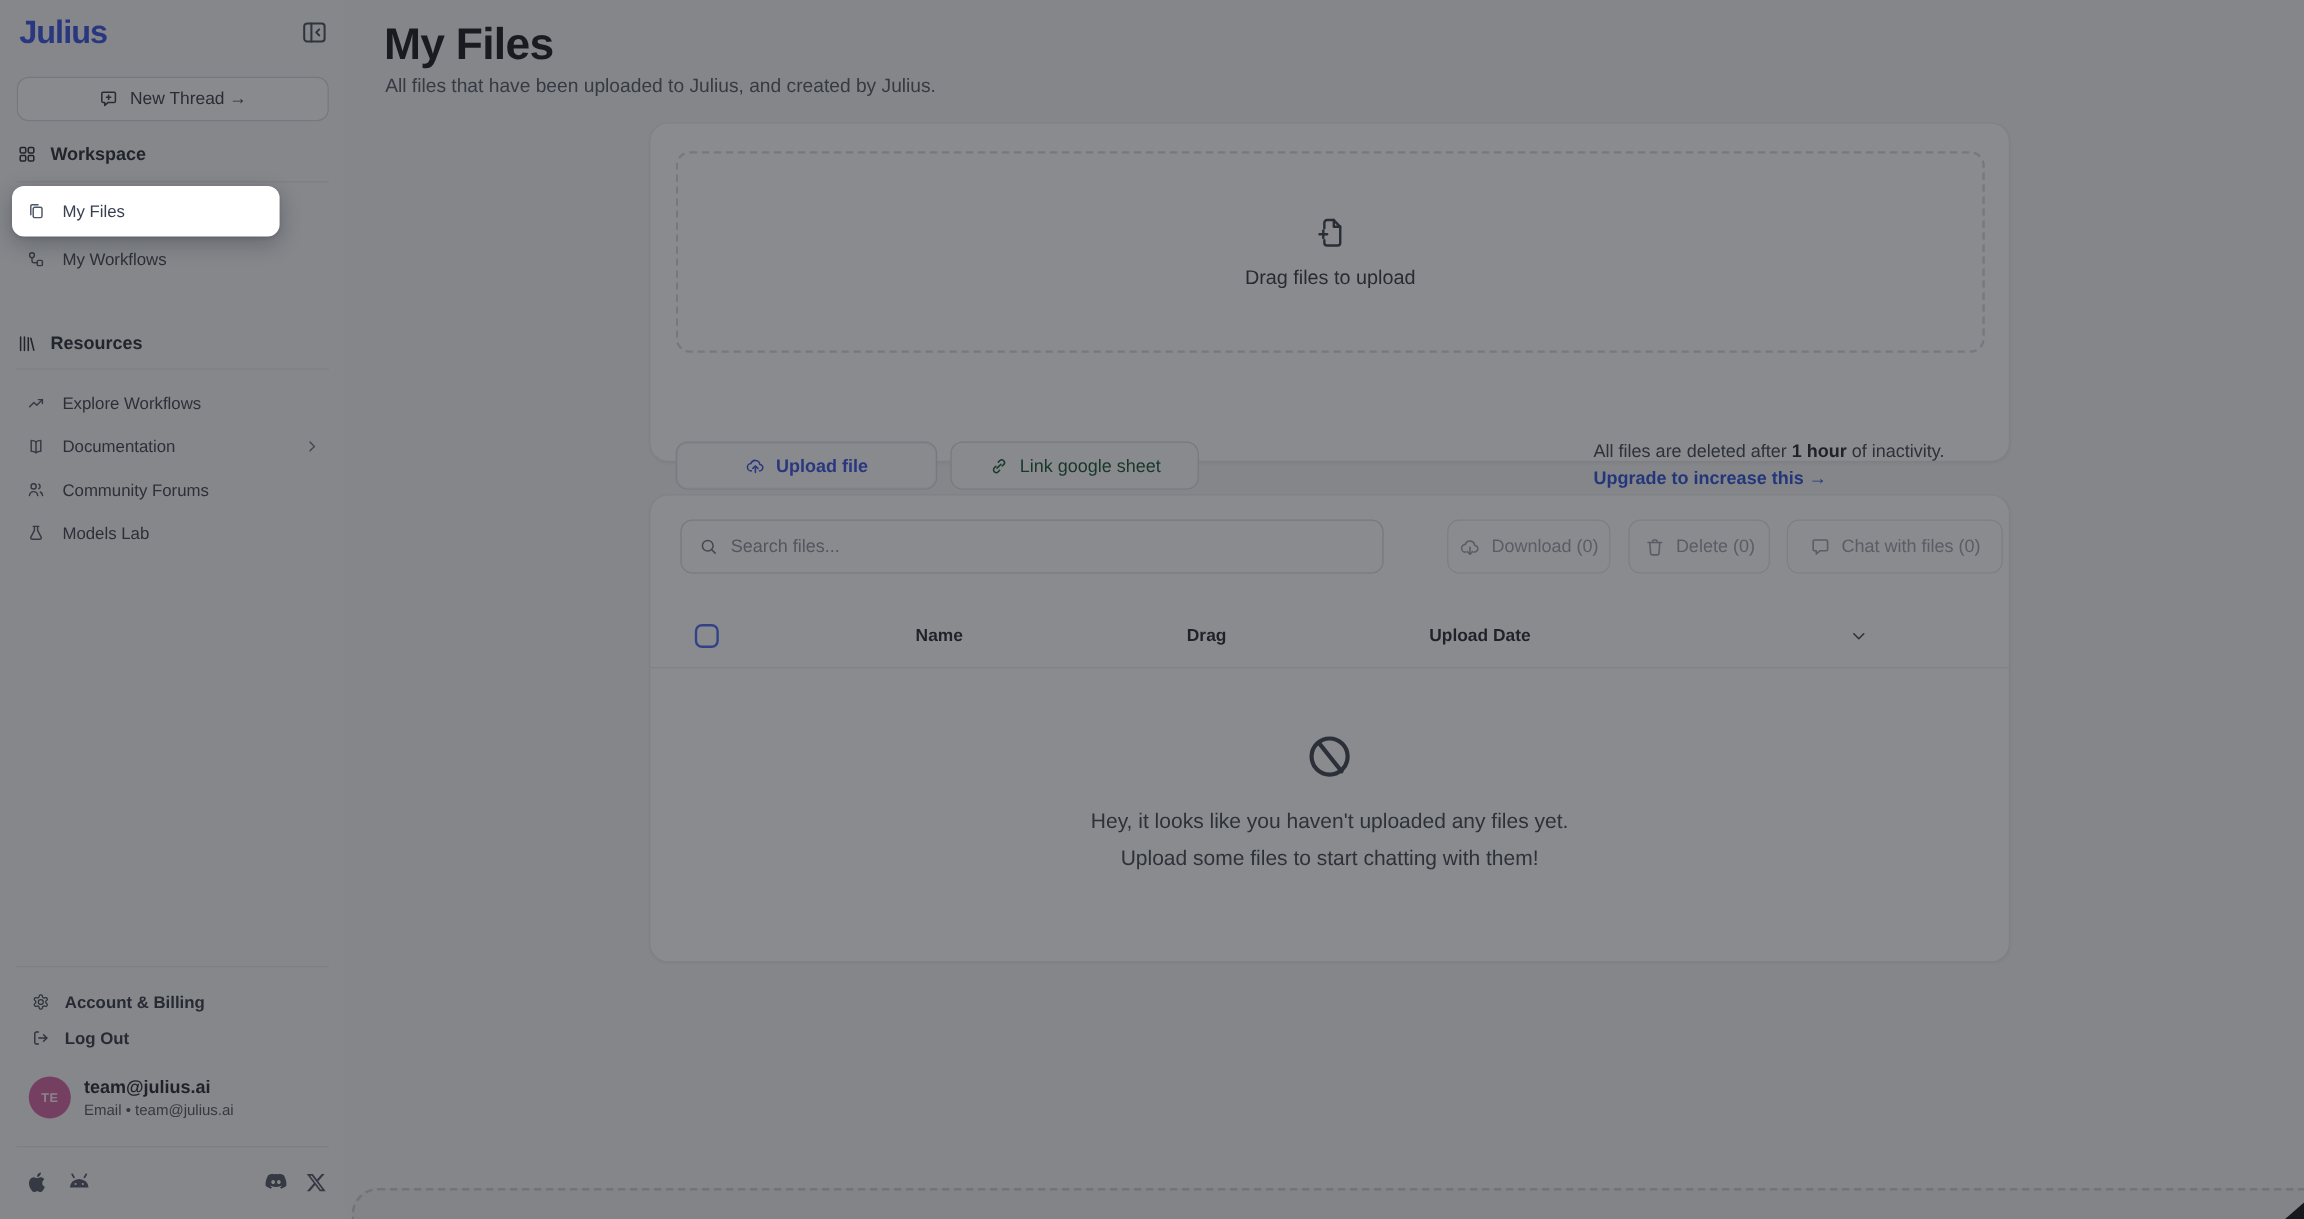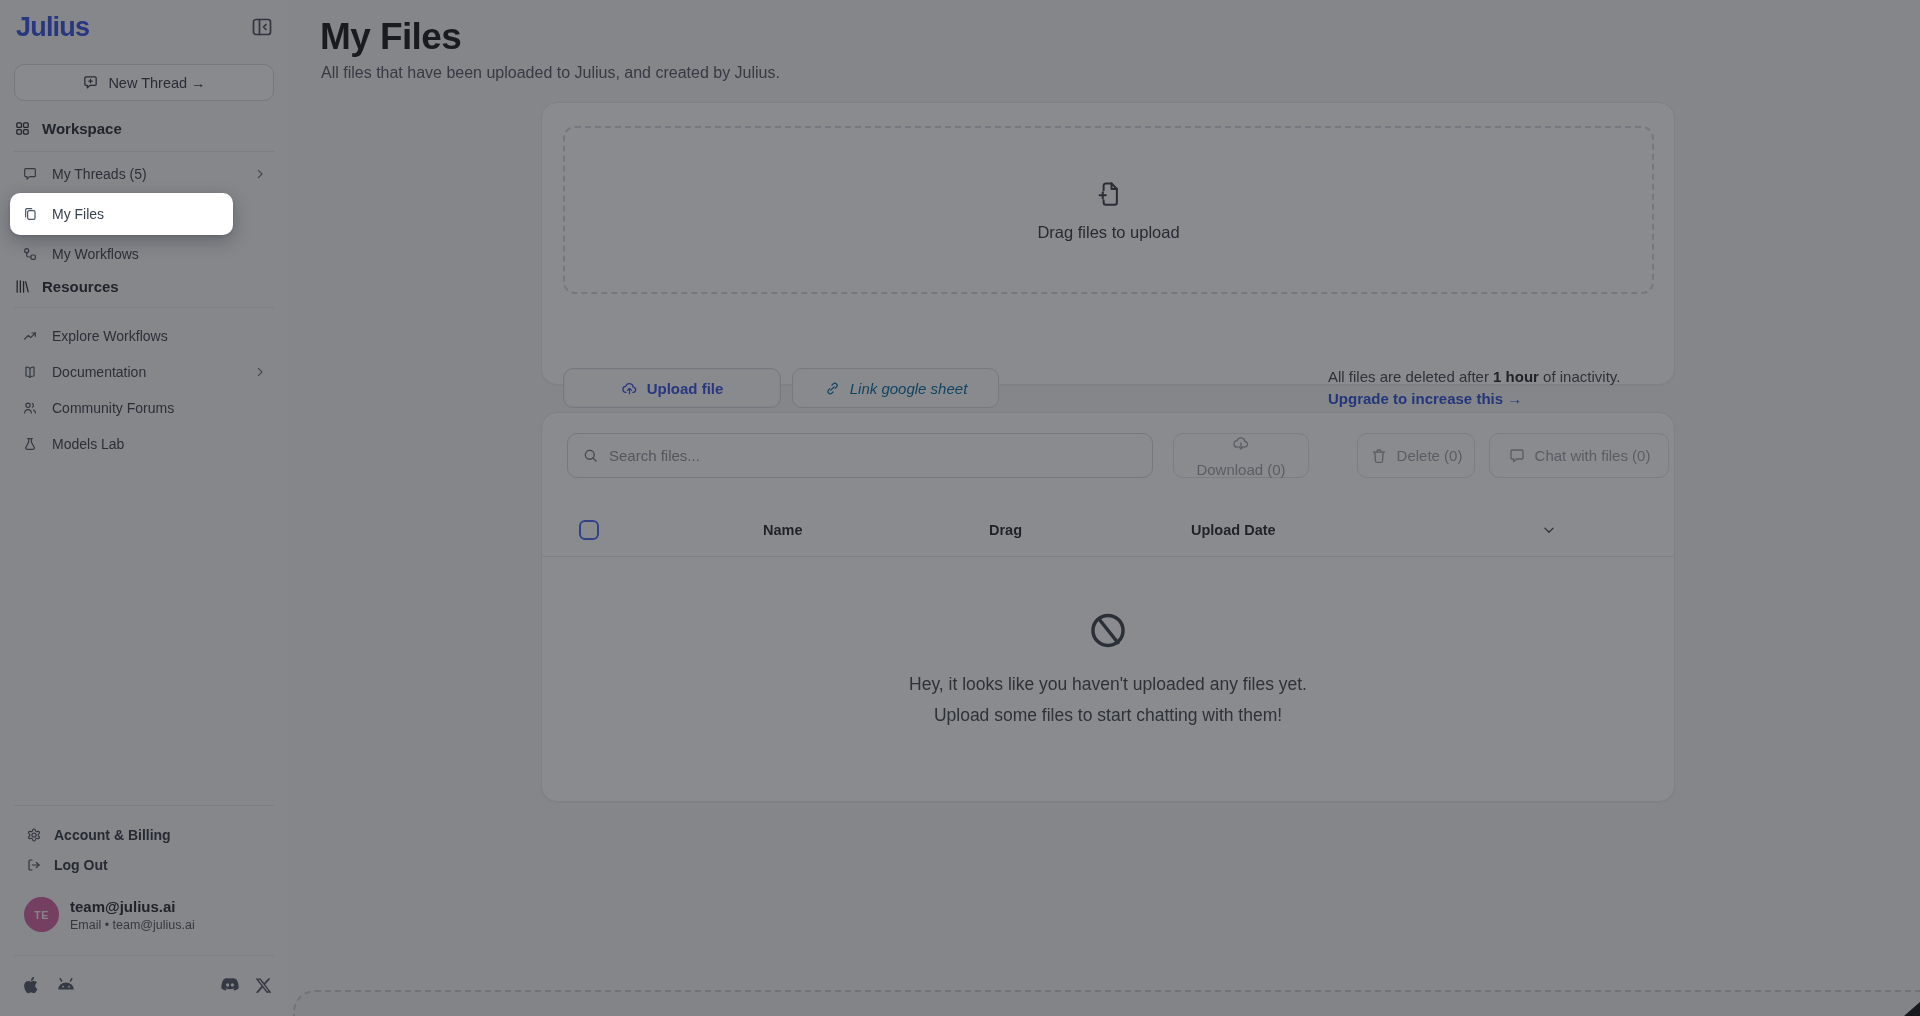--- a/index.html
+++ b/index.html
@@ -52,31 +52,31 @@
   .card2 { top:412px; height:390px; }
 
   .dropzone { position:absolute; left:21px; top:23px; width:1091px; height:168px; border:2px dashed #d4d8de; border-radius:12px; display:flex; flex-direction:column; align-items:center; justify-content:center; gap:14px; cursor:pointer; }
   .dropzone .icon { width:30px; height:30px; color:#353d48; stroke-width:1.6; }
   .drop-label { font-size:16.5px; font-weight:500; color:#2f363f; }
 
   .actions-row { position:absolute; left:21px; right:26px; top:229px; height:40px; display:flex; align-items:center;margin-top:36px; }
   .btn { height:40px; display:flex; align-items:center; justify-content:center; gap:9px; border:1px solid #d5d9df; border-radius:10px; background:#fdfdfe; font-size:15px; font-weight:600; font-family:inherit; cursor:pointer; }
   .btn-upload { width:218px; color:#3350df; border-style:solid; box-shadow:inset 0 0 0 1px rgba(51,80,223,.06); }
   .btn-upload .icon { color:#3350df; }
-  .btn-link { width:207px; margin-left:11px; color:#0369a1; font-weight:500;font-style:italic; }
+  .btn-link { width:207px; margin-left:11px; color:#14532d; font-weight:500; }
   .notice { margin-left:auto; width:320px; font-size:15px; color:#3d4550; line-height:22px; }
   .notice b { color:#20252c; }
   .upgrade-link { color:#2b4fd6; font-weight:600; cursor:pointer; }
 
   .search-wrap { position:absolute; left:25px; top:20px; width:586px; height:45px; border:1px solid #d3d7dd; border-radius:10px; background:#fff; display:flex; align-items:center; gap:10px; padding:0 14px; color:#6a7280; }
   .search-wrap input { border:none; outline:none; flex:1; font-size:15px; font-family:inherit; color:#2f363f; background:transparent; }
   .search-wrap input::placeholder { color:#8b929c; }
   .tbtn { position:absolute; top:20px; height:45px; border:1px solid #e0e3e8; border-radius:10px; background:#fff; display:flex; align-items:center; justify-content:center; gap:9px; font-size:15px; color:#9aa0aa; font-family:inherit; cursor:default; }
   .tbtn .icon { color:#9aa0aa; width:18px; height:18px; }
-  .tbtn-download { left:631px; width:136px;flex-direction:column; }
+  .tbtn-download { left:664px; width:136px; }
   .tbtn-delete { left:815px; width:118px; }
   .tbtn-chat { left:947px; width:180px; }
 
   .thead { position:absolute; left:0; top:93px; height:48px; width:100%; }
   .thead .col { position:absolute; top:0; line-height:48px; font-size:14.5px; font-weight:700; color:#1f242c; }
   .checkbox { position:absolute; left:37px; top:14px; width:20px; height:20px; border:2px solid #4668f0; border-radius:6px; background:#fff; cursor:pointer; }
   .col-name { left:221px; } .col-size { left:447px; } .col-date { left:649px; }
   .thead .chev { position:absolute; left:998px; top:15px; width:18px; height:18px; color:#3f4651; cursor:pointer; }
   .thead-divider { position:absolute; left:0; right:0; top:143px; height:1px; background:#e7e9ed; }
 
@@ -119,29 +119,20 @@
       <rect x="4" y="4" width="6.5" height="6.5" rx="1.5"></rect>
         <rect x="13.5" y="4" width="6.5" height="6.5" rx="1.5"></rect>
         <rect x="4" y="13.5" width="6.5" height="6.5" rx="1.5"></rect>
         <rect x="13.5" y="13.5" width="6.5" height="6.5" rx="1.5"></rect>
     </svg>
     <span>Workspace</span>
   </div>
   <div class="divider" style="top:151px"></div>
 
   <nav class="nav-list" style="top:155px">
-    <div class="nav-item">
-      <svg class="icon" viewBox="0 0 24 24">
-        <path d="M4 5.5A1.5 1.5 0 0 1 5.5 4h13A1.5 1.5 0 0 1 20 5.5v9a1.5 1.5 0 0 1-1.5 1.5H11.5l-4 3.5V16H5.5A1.5 1.5 0 0 1 4 14.5z"></path>
-      </svg>
-      <span>My Threads (5)</span>
-      <svg class="icon sm chev" viewBox="0 0 24 24">
-          <path d="m9.5 6.5 5.5 5.5-5.5 5.5"></path>
-        </svg>
-    </div>
     <div class="nav-item active">
       <svg class="icon" viewBox="0 0 24 24">
         <rect x="8.5" y="7" width="11" height="13" rx="2"></rect>
           <path d="M5.5 16.5v-11A1.5 1.5 0 0 1 7 4h7.5"></path>
       </svg>
       <span>My Files</span>
     </div>
     <div class="nav-item">
       <svg class="icon" viewBox="0 0 24 24">
         <circle cx="7" cy="7" r="3"></circle>

